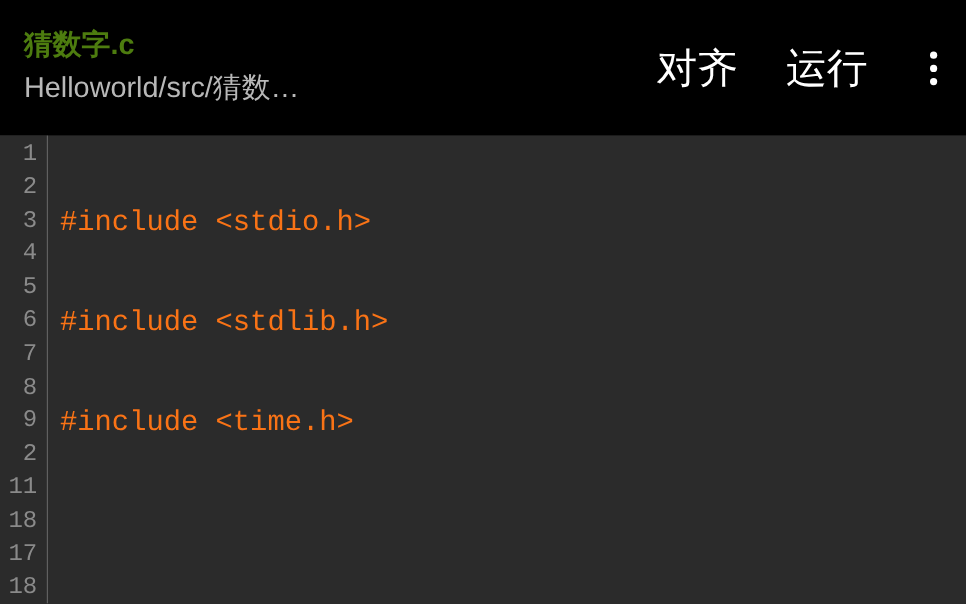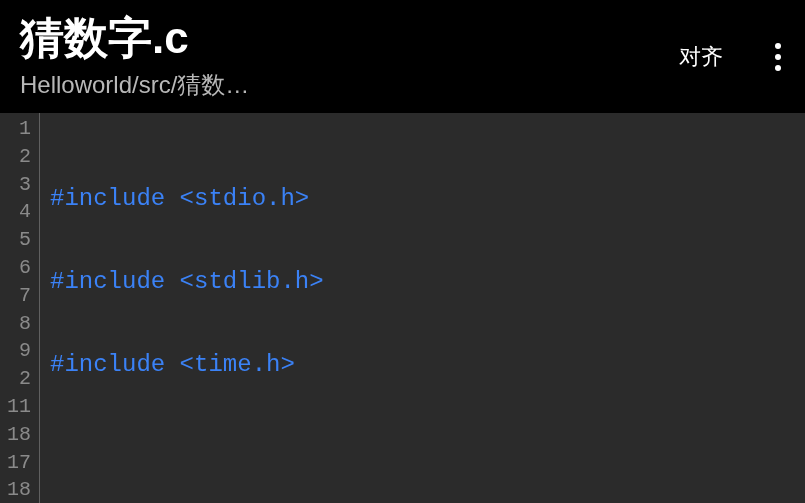--- a/index.html
+++ b/index.html
@@ -23,42 +23,42 @@
       padding: 0 20px 0 20px;
     }
     .title-block {
       flex: 1;
       display: flex;
       flex-direction: column;
       justify-content: center;
       min-width: 0;
     }
     .title {
-      color: #ffffff;
-      font-size: 44px;
+      color: #4d7c0f;
+      font-size: 24px;
       font-weight: 600;
       line-height: 1.2;
     }
     .path {
       color: #b8b8b8;
       font-size: 24px;
       font-weight: 400;
       margin-top: 4px;
       white-space: nowrap;
       overflow: hidden;
       text-overflow: ellipsis;
     }
     .actions {
       display: flex;
       align-items: center;
       gap: 40px;
     }
     .action-btn {
       color: #ffffff;
-      font-size: 22px;
+      font-size: 34px;
       font-weight: 500;
       cursor: pointer;
       user-select: none;
     }
     .overflow-icon {
       display: flex;
       flex-direction: column;
       gap: 5px;
       cursor: pointer;
       padding: 8px 4px;
@@ -87,39 +87,40 @@
       padding-top: 2px;
       border-right: 1px solid #606060;
       flex-shrink: 0;
       font-size: 20px;
     }
     .gutter div {
       height: 27.8px;
     }
     .code {
       padding-left: 10px;
-      padding-top: 16px;
-      color: #3b82f6;
+      padding-top: 4px;
+      color: #f97316;
       white-space: pre;
       overflow: hidden;
     }
     .code div {
       height: 27.8px;
     }
   </style>
 </head>
 <body>
 
 <div class="header">
   <div class="title-block">
     <div class="title">猜数字.c</div>
     <div class="path">Helloworld/src/猜数…</div>
   </div>
   <div class="actions">
     <div class="action-btn">对齐</div>
+    <div class="action-btn">运行</div>
     <div class="overflow-icon">
       <span></span>
         <span></span>
         <span></span>
     </div>
   </div>
 </div>
 
 <div class="editor">
   <div class="gutter">

